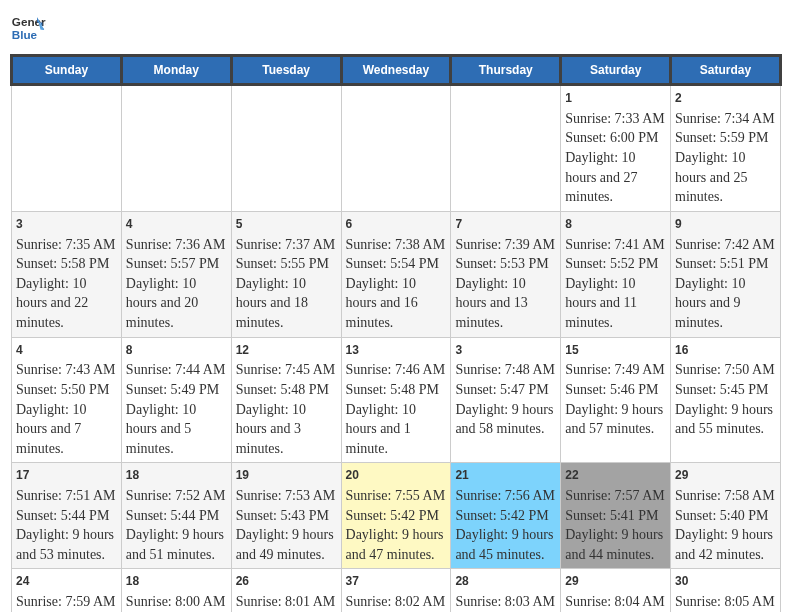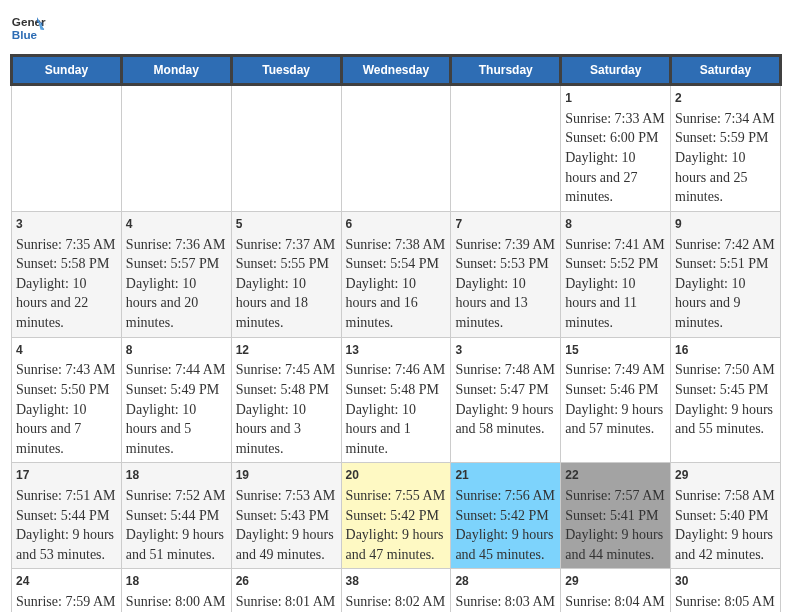--- a/index.html
+++ b/index.html
@@ -145,19 +145,19 @@
         <td style="background: rgb(245, 245, 245);"><span class="day-num">19</span><span class="day-info">Sunrise: 7:53 AM<br>Sunset: 5:43 PM<br>Daylight: 9 hours and 49 minutes.</span></td>
         <td style="background: #fef9c3;"><span class="day-num">20</span><span class="day-info">Sunrise: 7:55 AM<br>Sunset: 5:42 PM<br>Daylight: 9 hours and 47 minutes.</span></td>
         <td style="background: #7dd3fc;"><span class="day-num">21</span><span class="day-info">Sunrise: 7:56 AM<br>Sunset: 5:42 PM<br>Daylight: 9 hours and 45 minutes.</span></td>
         <td style="background: #a3a3a3;"><span class="day-num">22</span><span class="day-info">Sunrise: 7:57 AM<br>Sunset: 5:41 PM<br>Daylight: 9 hours and 44 minutes.</span></td>
         <td style="background: rgb(245, 245, 245);"><span class="day-num">29</span><span class="day-info">Sunrise: 7:58 AM<br>Sunset: 5:40 PM<br>Daylight: 9 hours and 42 minutes.</span></td>
       </tr>
       <tr>
         <td><span class="day-num">24</span><span class="day-info">Sunrise: 7:59 AM<br>Sunset: 5:40 PM<br>Daylight: 9 hours and 40 minutes.</span></td>
         <td><span class="day-num">18</span><span class="day-info">Sunrise: 8:00 AM<br>Sunset: 5:39 PM<br>Daylight: 9 hours and 39 minutes.</span></td>
         <td><span class="day-num">26</span><span class="day-info">Sunrise: 8:01 AM<br>Sunset: 5:39 PM<br>Daylight: 9 hours and 37 minutes.</span></td>
-        <td><span class="day-num">38</span><span class="day-info">Sunrise: 8:02 AM<br>Sunset: 5:38 PM<br>Daylight: 9 hours and 36 minutes.</span></td>
+        <td><span class="day-num">37</span><span class="day-info">Sunrise: 8:02 AM<br>Sunset: 5:38 PM<br>Daylight: 9 hours and 36 minutes.</span></td>
         <td><span class="day-num">28</span><span class="day-info">Sunrise: 8:03 AM<br>Sunset: 5:38 PM<br>Daylight: 9 hours and 34 minutes.</span></td>
         <td><span class="day-num">29</span><span class="day-info">Sunrise: 8:04 AM<br>Sunset: 5:38 PM<br>Daylight: 9 hours and 33 minutes.</span></td>
         <td><span class="day-num">30</span><span class="day-info">Sunrise: 8:05 AM<br>Sunset: 5:37 PM<br>Daylight: 9 hours and 31 minutes.</span></td>
       </tr>
     </tbody>
 </table>
 
 </body></html>

